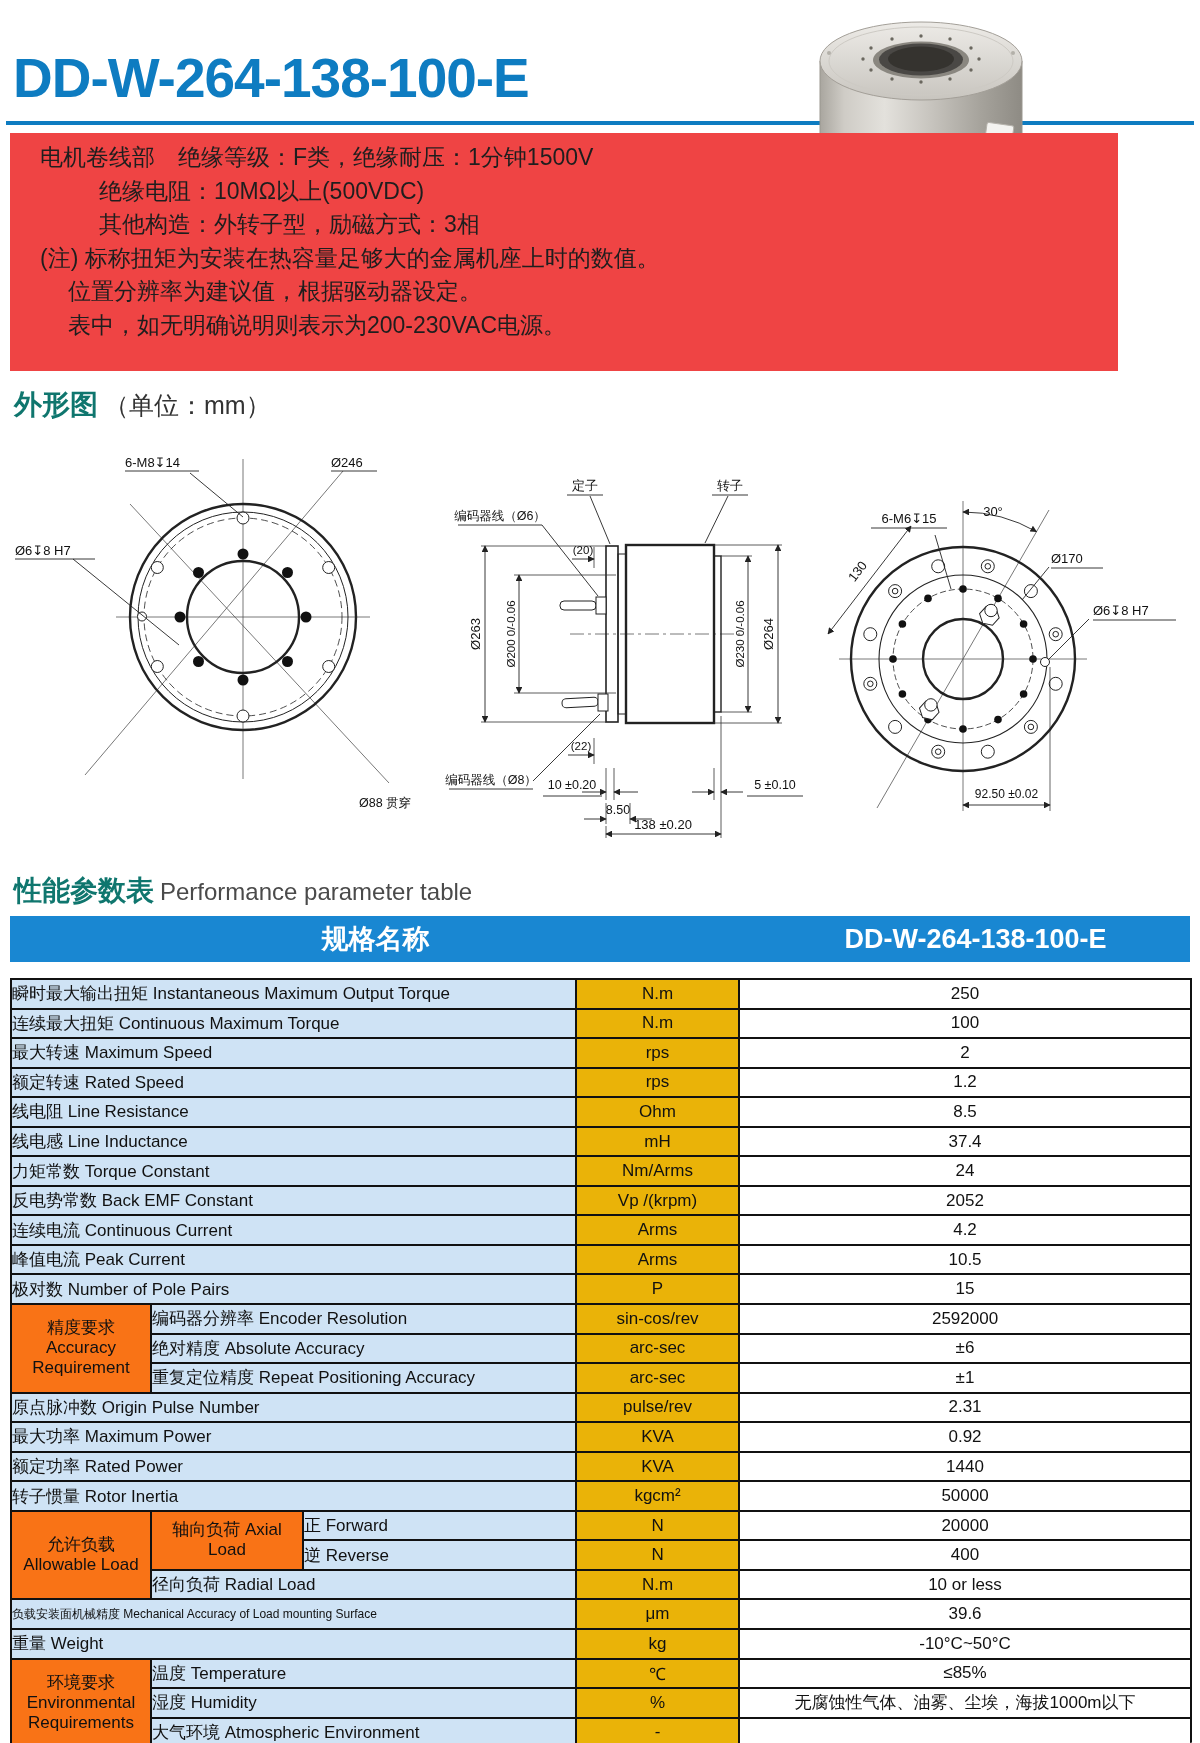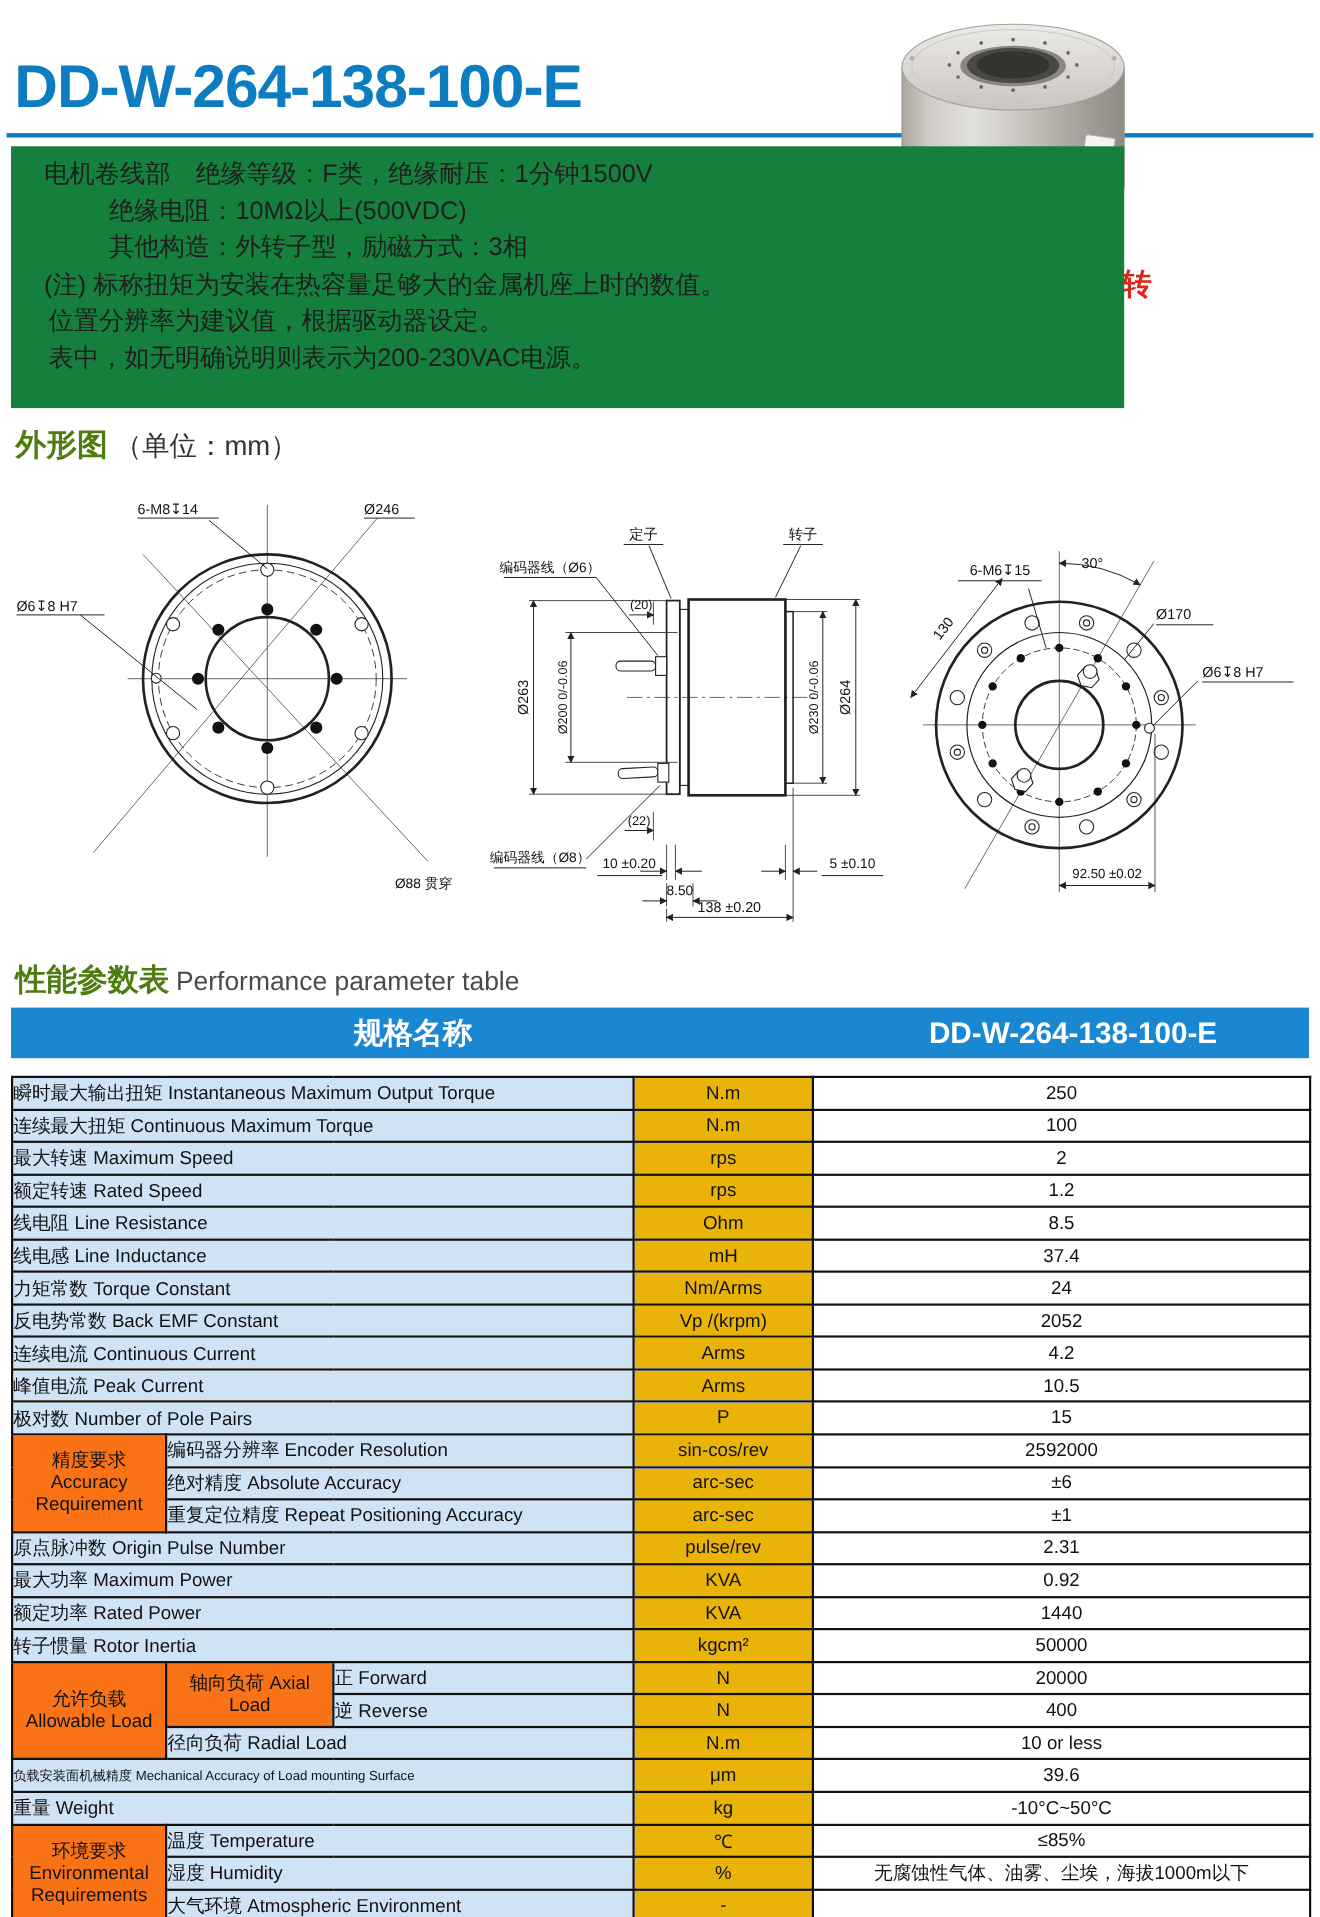--- a/index.html
+++ b/index.html
@@ -2,31 +2,31 @@
 <html><head>
 <meta charset="utf-8">
 <style>
   html,body{margin:0;padding:0;background:#ffffff;}
   body{width:1200px;height:1743px;position:relative;font-family:"Liberation Sans",sans-serif;color:#111;}
   .page{position:absolute;left:0;top:0;width:1200px;height:1743px;overflow:hidden;background:#fff;border-radius:10px;}
 
   .title{position:absolute;left:13px;top:46px;font-size:55px;font-weight:bold;color:#0e7cc1;letter-spacing:-1px;}
   .rule{position:absolute;left:6px;top:121px;width:1188px;height:4px;background:#0e7cc1;}
 
-  .infobox{position:absolute;left:10px;top:133px;width:1012px;height:238px;background:#15803d;}
+  .infobox{position:absolute;left:10px;top:133px;width:1108px;height:238px;background:#ef4444;}
   .infobox .ln{font-size:23px;line-height:33.5px;color:#1e1e1e;padding-left:30px;white-space:nowrap;}
   .infobox .ln.first{padding-top:8px;}
   .infobox .ln.i1{padding-left:89px;}
-  .infobox .ln.i2{padding-left:34px;}
+  .infobox .ln.i2{padding-left:58px;}
 
   .motor{position:absolute;left:806px;top:4px;width:232px;height:236px;}
   .caption{position:absolute;left:795px;top:240px;font-size:27px;font-weight:bold;color:#e02417;white-space:nowrap;}
 
   .sechead{position:absolute;white-space:nowrap;}
-  .sechead .zh{font-size:28px;font-weight:bold;color:#4d7c0f;}
+  .sechead .zh{font-size:28px;font-weight:bold;color:#0f766e;}
   .sechead .rest{font-size:25px;color:#333;margin-left:6px;}
   #outline-head{left:14px;top:386px;}
   #perf-head{left:14px;top:872px;}
   #perf-head .rest{color:#4a4a4a;font-size:24px;}
 
   .drawings{position:absolute;left:10px;top:428px;width:1180px;height:415px;}
   .drawings text{fill:#111;stroke:none;font-family:"Liberation Sans",sans-serif;}
 
   .ptable{position:absolute;left:10px;top:916px;width:1180px;}
   .thead{display:flex;height:46px;background:#1987d2;color:#fff;font-weight:bold;font-size:27px;align-items:center;gap:20px;}

